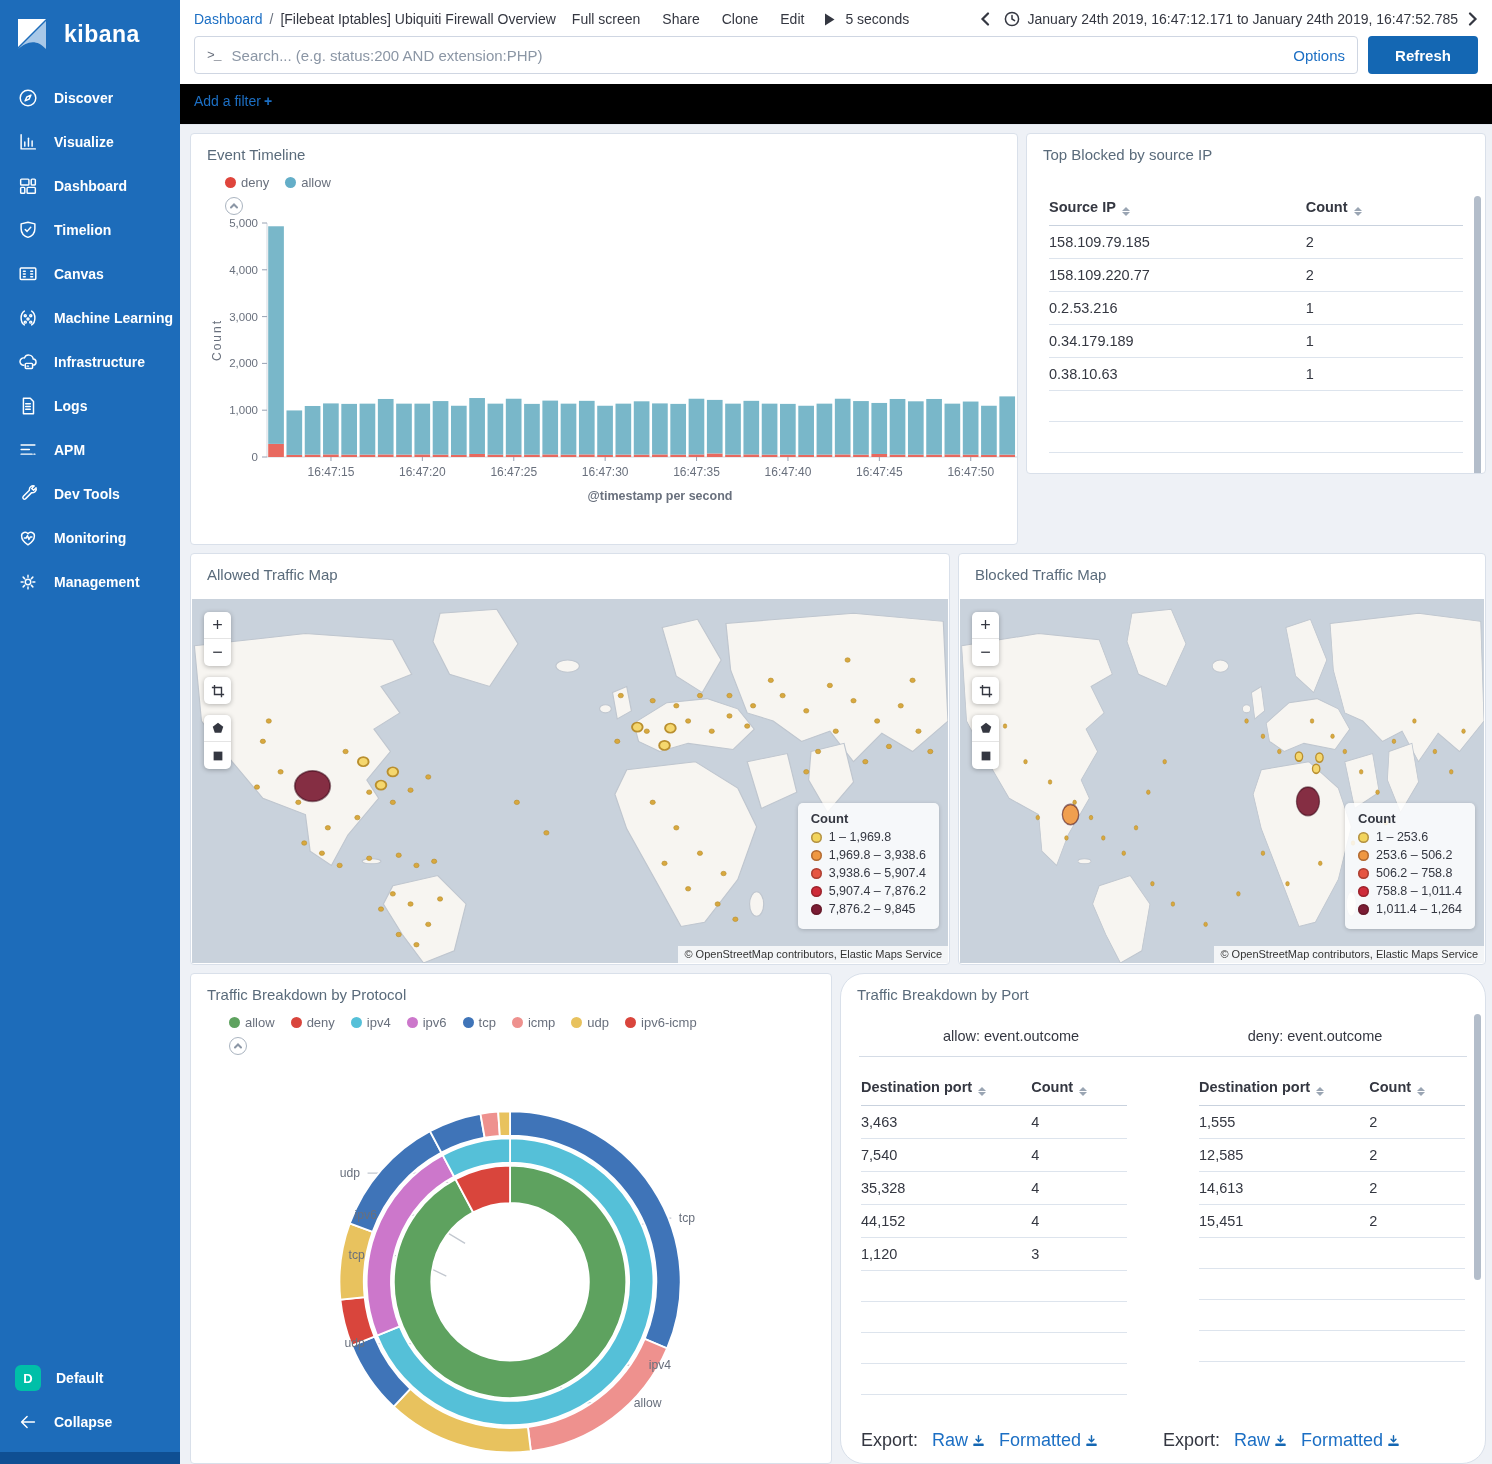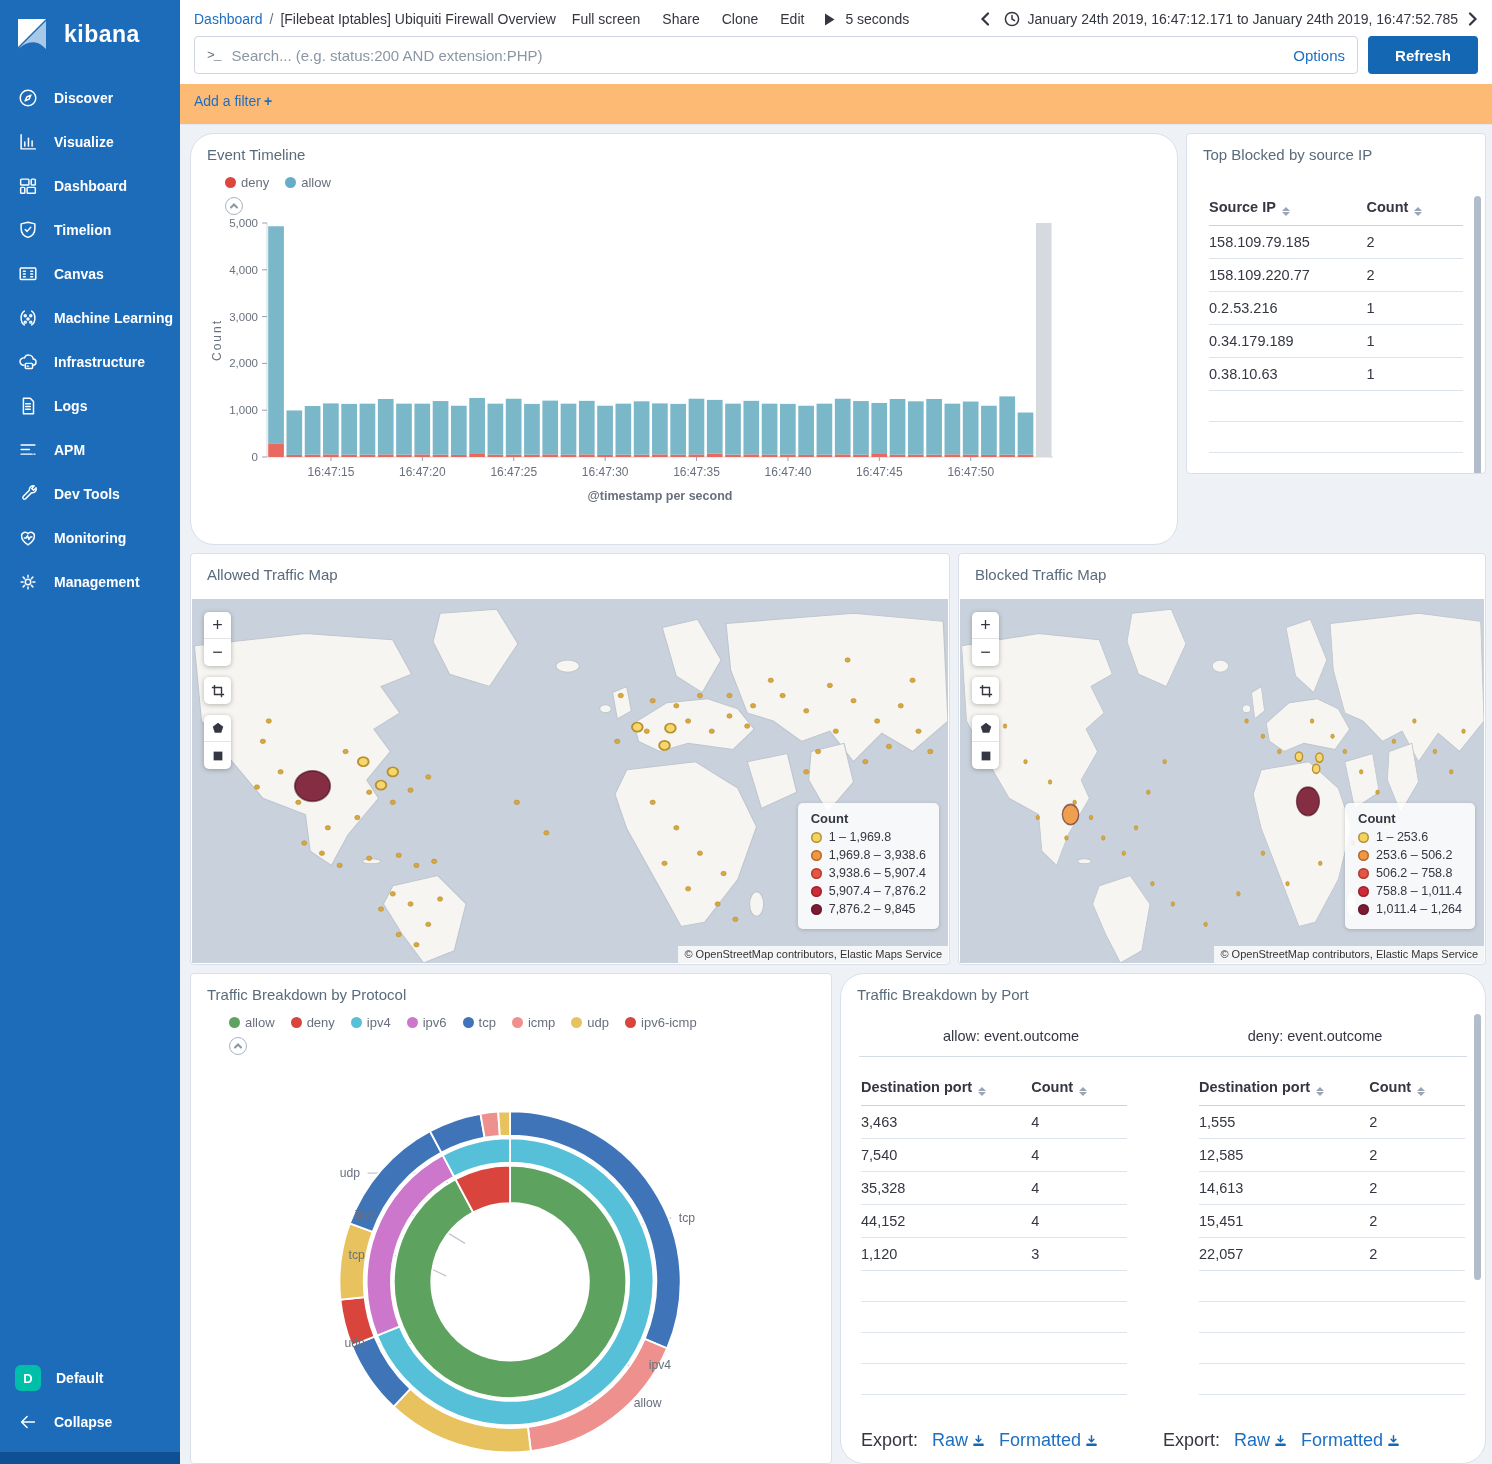--- a/index.html
+++ b/index.html
@@ -38,31 +38,31 @@
   .search-row { background:#fff; display:flex; gap:10px; padding:4px 14px 10px; }
   .search-box { flex:1; height:38px; border:1px solid #cfd6e2; border-radius:4px;
     display:flex; align-items:center; padding:0 12px; gap:11px; background:#fff; }
   .search-prompt { font-family:"Liberation Mono", monospace; font-size:13px; color:#69707d; letter-spacing:-1px; }
   .search-input { flex:1; border:none; outline:none; font-size:15px; color:#343741; font-family:inherit; }
   .search-input::placeholder { color:#8b96a5; }
   .options-link { color:#1c6fc4; font-size:15px; cursor:pointer; }
   .refresh-btn { width:110px; height:38px; background:#1467b3; border:none; border-radius:4px;
     color:#fff; font-size:15px; font-weight:700; font-family:inherit; cursor:pointer; }
 
-  .filter-row { background:#fdba74; padding:8px 14px 14px; border-bottom:1px solid #e3e8ef; }
+  .filter-row { background:#000000; padding:8px 14px 14px; border-bottom:1px solid #e3e8ef; }
   .add-filter { color:#1c6fc4; font-size:14px; cursor:pointer; }
   .add-filter b { font-weight:700; margin-left:3px; }
 
   .content { flex:1; padding:8px 6px 0 10px; display:flex; flex-direction:column; gap:8px; min-height:0; }
   .prow { display:flex; gap:8px; min-height:0; }
   .panel { background:#fff; border:1px solid #d9e0ea; border-radius:4px; position:relative; overflow:hidden; }
   .panel-title { font-size:15px; color:#5a6b7b; padding:12px 16px 4px; }
 
   
-  .p-timeline { width:988px; height:412px;border-radius:24px; }
+  .p-timeline { width:828px; height:412px; }
   .legend-row { display:flex; gap:16px; align-items:center; padding:8px 16px 0 34px; }
   .legend-item { display:flex; align-items:center; gap:5px; font-size:13px; color:#69707d; cursor:pointer; }
   .legend-dot { width:11px; height:11px; border-radius:50%; flex:none; }
   .collapse-toggle { margin:7px 0 0 34px; width:18px; height:18px; border:1px solid #aab4c0; border-radius:50%;
     display:flex; align-items:center; justify-content:center; cursor:pointer; }
   .collapse-toggle svg { width:10px; height:10px; stroke:#8b96a5; fill:none; stroke-width:2; stroke-linecap:round; }
 
   
   .p-topblocked { flex:1; height:341px; }
   .kbn-table { width:calc(100% - 44px); margin:24px 24px 0 22px; border-collapse:collapse; }
@@ -899,24 +899,20 @@
                       <td>2</td>
                     </tr>
                     <tr>
                       <td>14,613</td>
                       <td>2</td>
                     </tr>
                     <tr>
                       <td>15,451</td>
                       <td>2</td>
                     </tr>
-                    <tr>
-                      <td>22,057</td>
-                      <td>2</td>
-                    </tr>
                     <tr class="empty">
                       <td></td>
                       <td></td>
                     </tr>
                     <tr class="empty">
                       <td></td>
                       <td></td>
                     </tr>
                     <tr class="empty">
                       <td></td>

